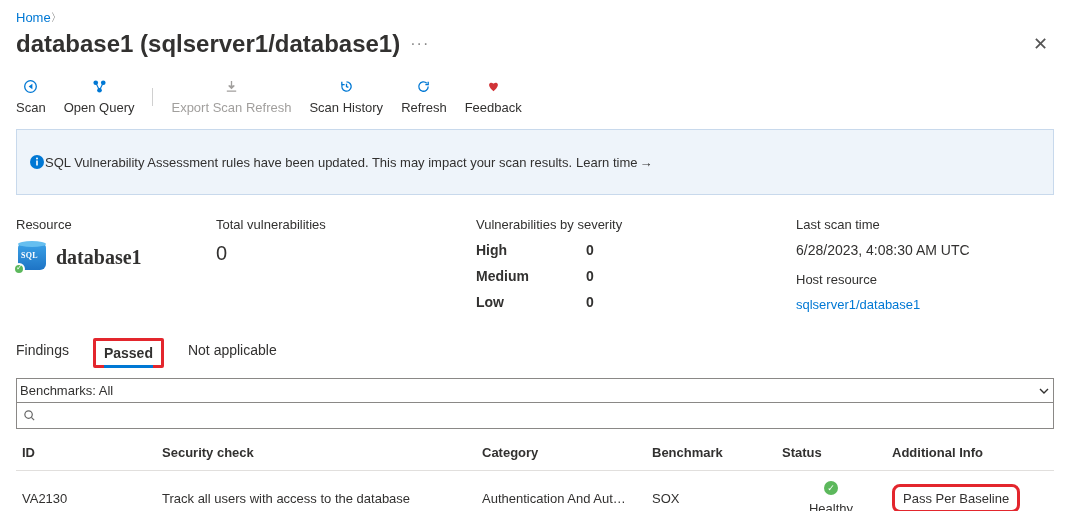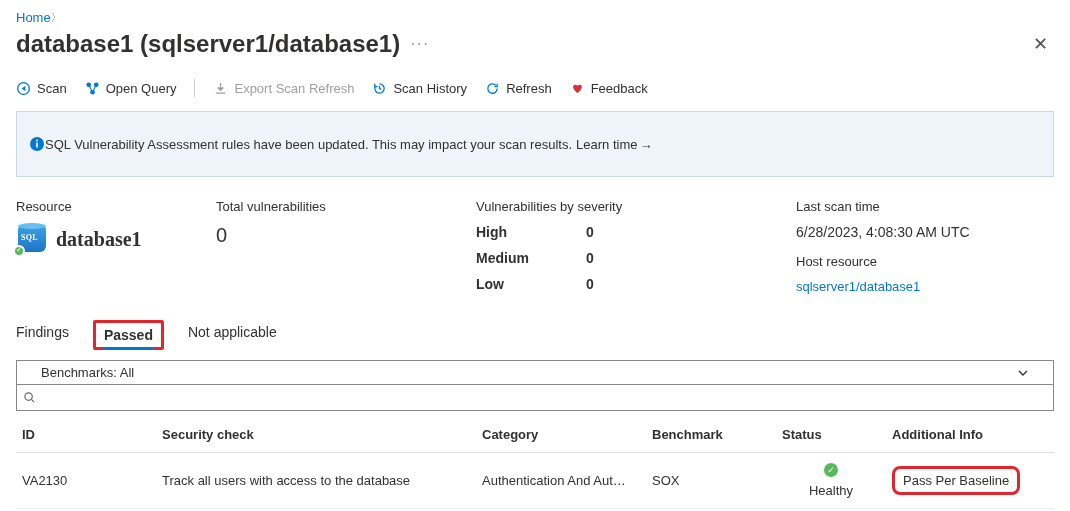--- a/index.html
+++ b/index.html
@@ -13,21 +13,21 @@
 
   
   .title-row { display:flex; align-items:center; justify-content:space-between; margin-top:4px; }
   .title-left { display:flex; align-items:center; gap:10px; }
   .page-title { font-size:24px; font-weight:600; color:#323130; }
   .ellipsis { color:#888; font-size:16px; letter-spacing:1px; cursor:pointer; }
   .close-x { font-size:18px; color:#555; cursor:pointer; padding:6px; line-height:1; }
 
   
   .toolbar { display:flex; align-items:center; gap:18px; margin-top:20px; padding-bottom:8px; }
-  .tbtn { display:flex; align-items:center; gap:6px; font-size:13px; color:#323130; cursor:pointer; }
+  .tbtn { display:flex; align-items:center; gap:6px; font-size:13px; color:#323130; cursor:pointer;flex-direction:column; }
   .tbtn.disabled { color:#a19f9d; cursor:default; }
   .tbtn svg { width:15px; height:15px; }
   .tsep { width:1px; height:18px; background:#d0d0d0; }
 
   
   .banner { display:flex; align-items:center; gap:0; background:#eef4fa; border:1px solid #c8d9ec; padding:24px 12px; font-size:13px; margin-top:6px; }
   .banner svg { width:16px; height:16px; flex:0 0 auto; }
   .banner .learn { margin-left:4px; color:#323130; }
   .banner .arrow { margin-left:2px; }
 
@@ -54,21 +54,21 @@
   .last-block .val { font-size:14px; margin-bottom:14px; }
 
   
   .tabs { display:flex; align-items:center; gap:24px; margin-top:26px; font-size:14px; }
   .tab { padding-bottom:6px; cursor:pointer; color:#323130; }
   .tab.active { font-weight:600; border-bottom:3px solid #0078d4; }
   .tab-hl { border:3px solid #e3262d; padding:4px 8px; border-radius:2px; display:inline-block; }
 
   
   .filters { margin-top:10px; }
-  .filter-select { border:1px solid #8a8886; padding:4px 24px; font-size:13px; display:flex; align-items:center; justify-content:space-between; cursor:pointer; background:#fff; }
+  .filter-select { border:1px solid #8a8886; padding:4px 3px; font-size:13px; display:flex; align-items:center; justify-content:space-between; cursor:pointer; background:#fff; }
   .filter-select svg { width:12px; height:12px; }
   .search-box { border:1px solid #8a8886; border-top:none; padding:3px 6px; display:flex; align-items:center; background:#fff; }
   .search-box svg { width:13px; height:13px; color:#666; }
   .search-box input { border:none; outline:none; flex:1; font-size:13px; padding:2px 6px; font-style:italic; color:#777; background:transparent; }
 
   
   table.results { width:100%; border-collapse:collapse; margin-top:8px; font-size:13px; }
   table.results th { text-align:left; font-weight:600; padding:8px 6px 10px 6px; border-bottom:1px solid #e1dfdd; color:#323130; }
   table.results td { padding:10px 6px; border-bottom:1px solid #edebe9; vertical-align:middle; }
   .status-cell { display:flex; align-items:center; gap:6px;flex-direction:column; }

